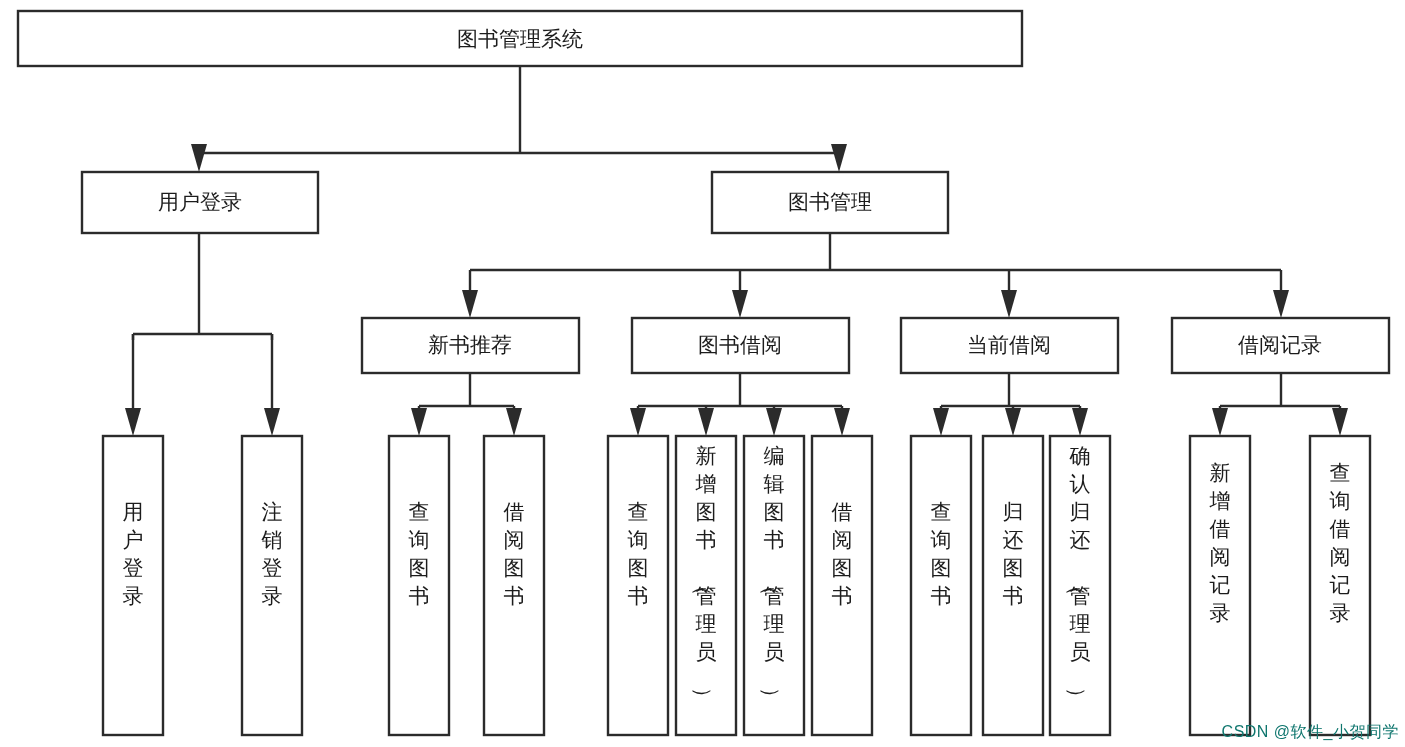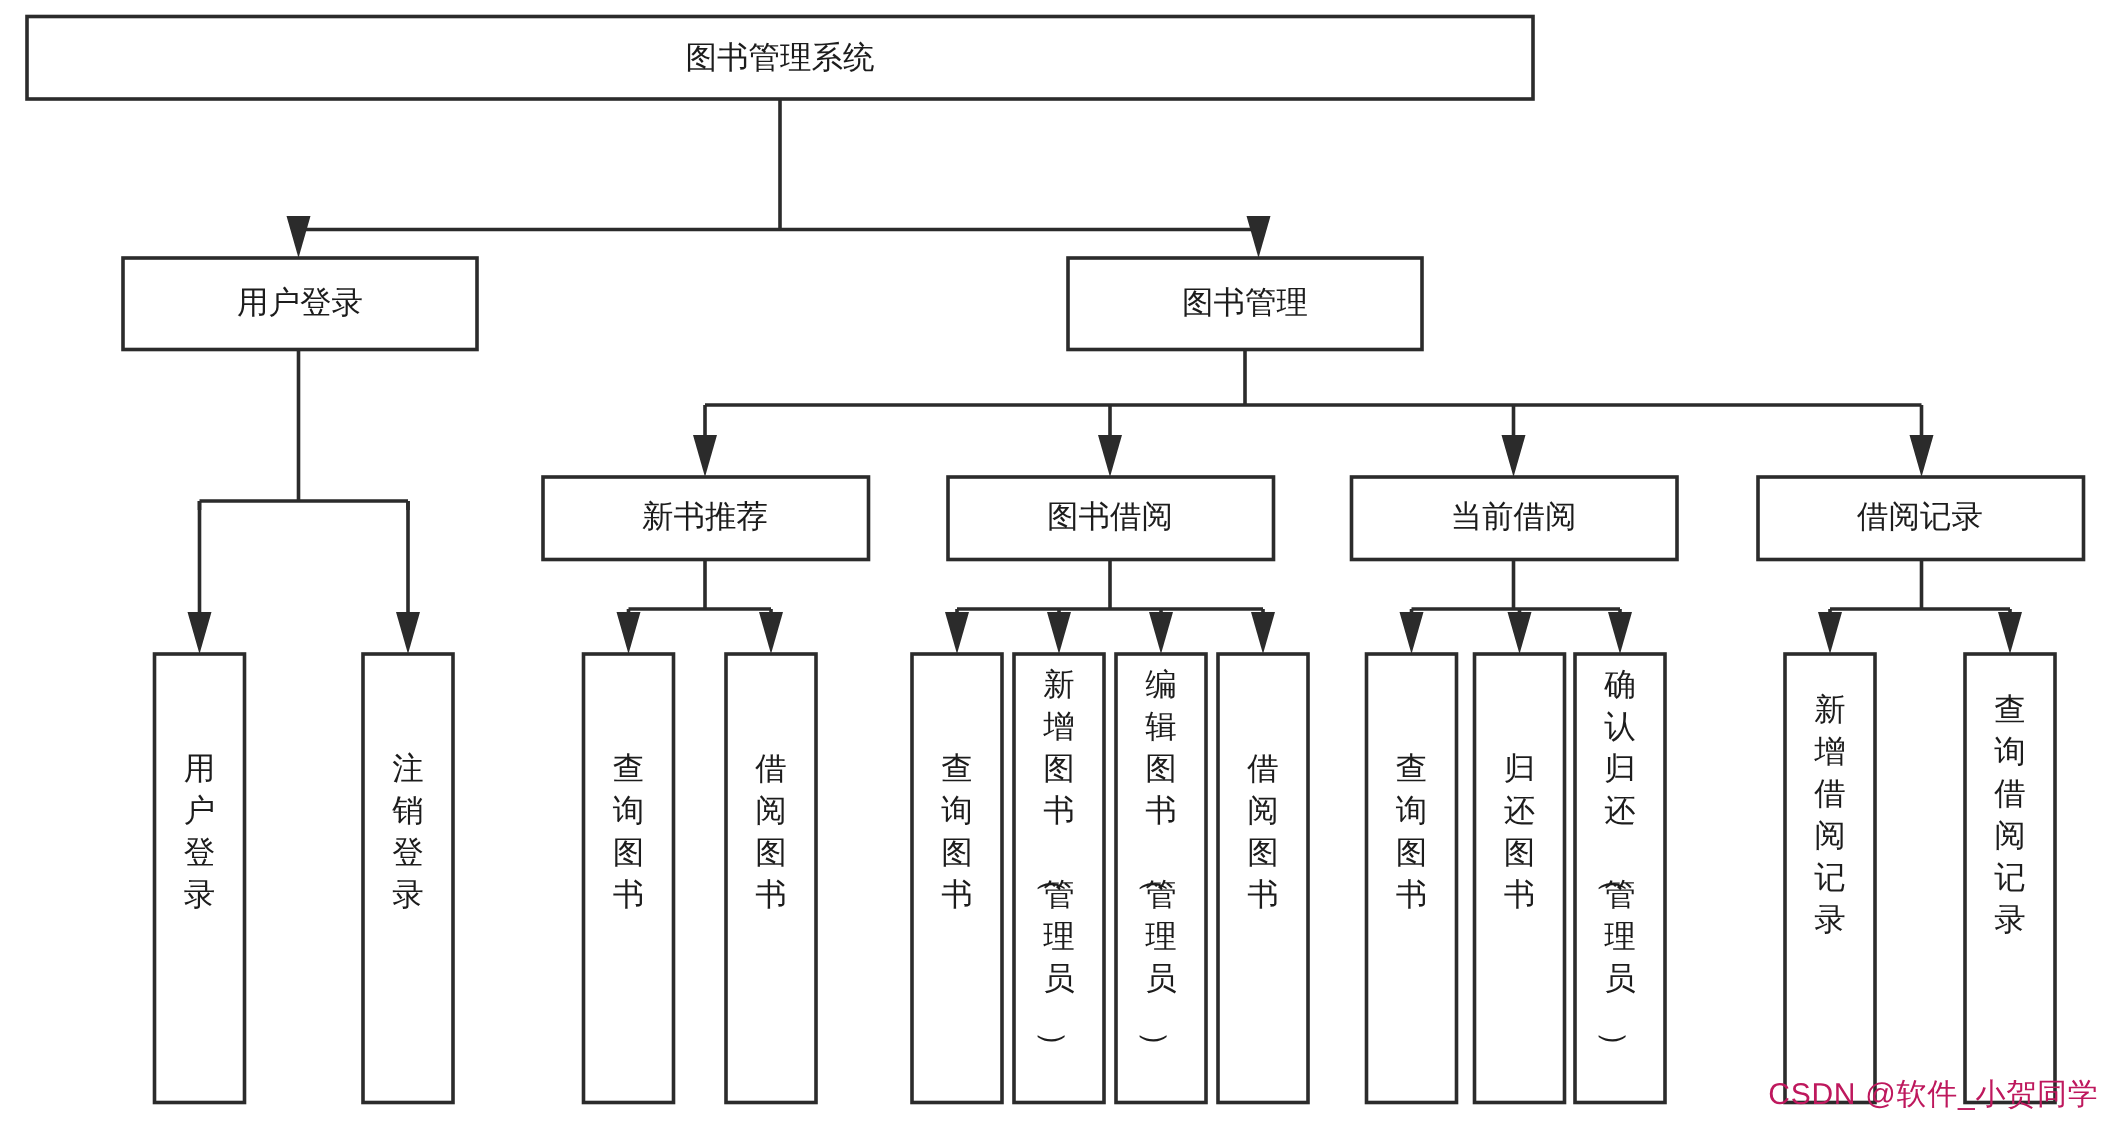--- a/index.html
+++ b/index.html
@@ -51,22 +51,22 @@
     fill: #1c1c1c;
     font-family: "Liberation Sans", "DejaVu Sans", sans-serif;
     font-size: 21px;
     text-anchor: middle;
   }
   .watermark-text {
     position: absolute;
     right: 6px;
     bottom: 4px;
     font-family: "Liberation Sans", "DejaVu Sans", sans-serif;
-    font-size: 20px;
-    color: #be185d;
+    font-size: 16px;
+    color: #0f766e;
     white-space: nowrap;
     letter-spacing: 0.5px;
     pointer-events: none;
   }
 </style>
 </head>
 <body>
 
 <div id="stage">
 

